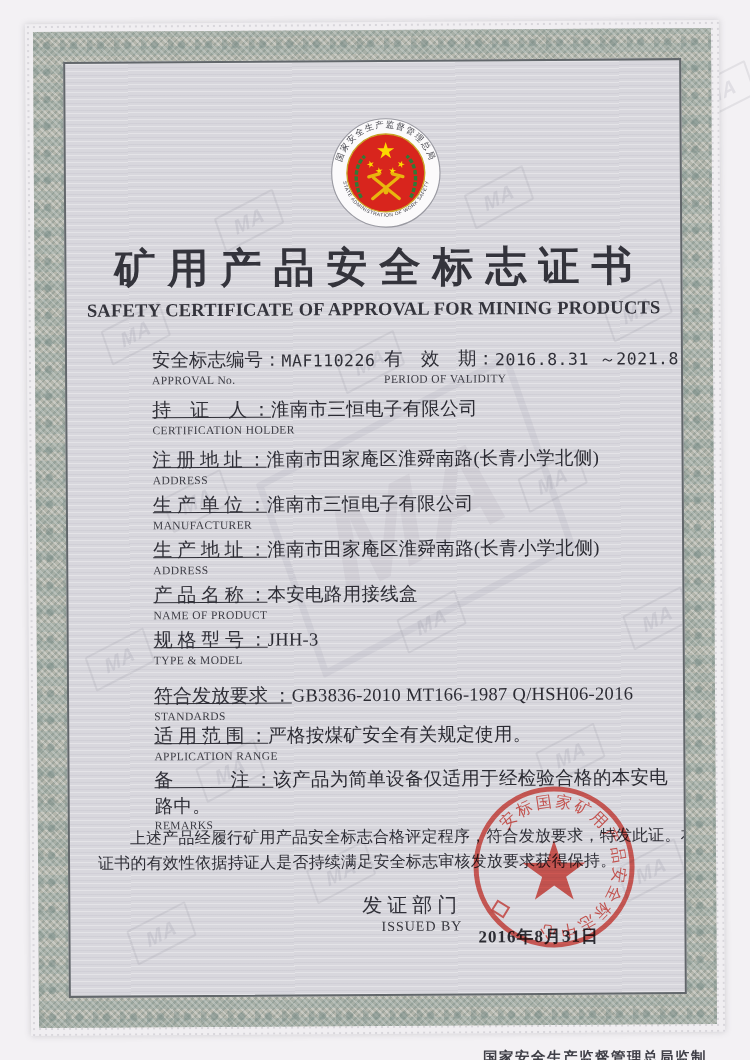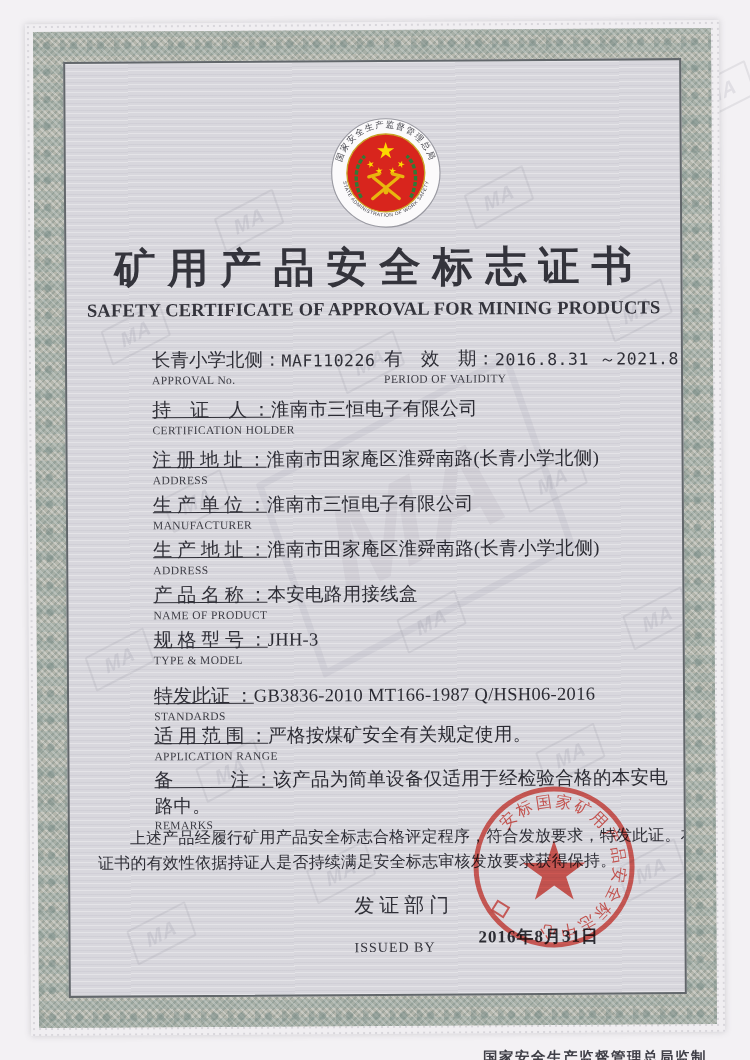--- a/index.html
+++ b/index.html
@@ -77,23 +77,23 @@
   .frow{position:absolute;left:85px;width:525px;}
   .flabel{font-size:19px;color:#2f2f37;white-space:nowrap;text-decoration:underline;}
   .fvalue{font-size:18.5px;color:#2b2b33;letter-spacing:.3px;}
   .frow .en-sub{margin-top:1px;}
   
   .declaration{
     position:absolute;left:28px;top:762px;width:600px;
     font-size:16px;line-height:25px;text-indent:2em;color:#2e2e36;
     letter-spacing:.2px;
   }
-  .issued{position:absolute;left:284px;top:830px;text-align:left;}
+  .issued{position:absolute;left:292px;top:830px;text-align:right;}
   .issued .zh{font-size:20px;letter-spacing:5px;color:#2f2f37;}
-  .issued .en{font-size:14px;letter-spacing:1px;margin-top:21px;color:#34343c;}
+  .issued .en{font-size:14px;letter-spacing:1px;margin-top:0;color:#34343c;}
   .issue-date{
     position:absolute;left:408px;top:864px;font-size:17px;font-weight:bold;
     color:#2c2c33;letter-spacing:1px;
   }
   .stamp{
     position:absolute;left:398px;top:718px;width:172px;height:172px;
     mix-blend-mode:multiply;opacity:.92;
   }
   
   .supervision{
@@ -157,21 +157,21 @@
           <path d="M 42,64 l 11,-3"></path>
           <path d="M 67,61 l 11,3"></path>
           <circle cx="60" cy="80" r="2.6" fill="#e9b50e" stroke="none"></circle>
         </g>
       </svg>
 
       <div class="title-zh">矿用产品安全标志证书</div>
       <div class="title-en">SAFETY CERTIFICATE OF APPROVAL FOR MINING PRODUCTS</div>
 
       <div class="approval">
-        <div class="zh-line"><span>长青小学北侧：</span><span class="num">MAF110226</span></div>
+        <div class="zh-line"><span>安全标志编号：</span><span class="num">MAF110226</span></div>
         <div class="en-sub">APPROVAL No.</div>
       </div>
       <div class="validity">
         <div class="zh-line"><span>有　效　期：</span><span class="num">2016.8.31 ～2021.8.31</span></div>
         <div class="en-sub">PERIOD OF VALIDITY</div>
       </div>
 
       <div class="frow" style="top:334px;">
         <div><span class="flabel">持　证　人 ：</span><span class="fvalue">淮南市三恒电子有限公司</span></div>
         <div class="en-sub">CERTIFICATION HOLDER</div>
@@ -190,21 +190,21 @@
       </div>
       <div class="frow" style="top:519px;">
         <div><span class="flabel">产 品 名 称 ：</span><span class="fvalue">本安电路用接线盒</span></div>
         <div class="en-sub">NAME OF PRODUCT</div>
       </div>
       <div class="frow" style="top:564px;">
         <div><span class="flabel">规 格 型 号 ：</span><span class="fvalue">JHH-3</span></div>
         <div class="en-sub">TYPE &amp; MODEL</div>
       </div>
       <div class="frow" style="top:620px;">
-        <div><span class="flabel">特发此证 ：</span><span class="fvalue">GB3836-2010 MT166-1987 Q/HSH06-2016</span></div>
+        <div><span class="flabel">符合发放要求 ：</span><span class="fvalue">GB3836-2010 MT166-1987 Q/HSH06-2016</span></div>
         <div class="en-sub">STANDARDS</div>
       </div>
       <div class="frow" style="top:660px;">
         <div><span class="flabel">适 用 范 围 ：</span><span class="fvalue">严格按煤矿安全有关规定使用。</span></div>
         <div class="en-sub">APPLICATION RANGE</div>
       </div>
       <div class="frow" style="top:704px;">
         <div><span class="flabel">备　　　注 ：</span><span class="fvalue">该产品为简单设备仅适用于经检验合格的本安电路中。</span></div>
         <div class="en-sub">REMARKS</div>
       </div>

